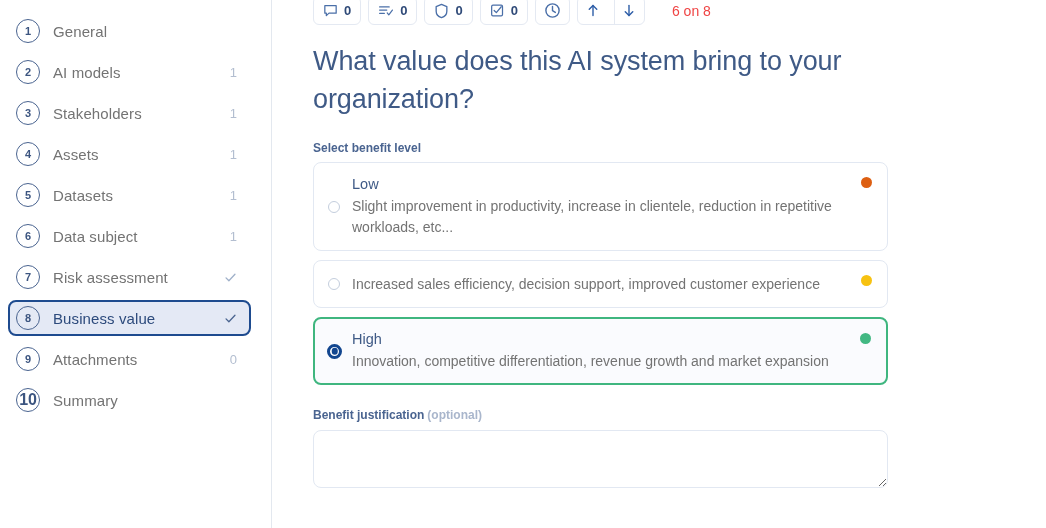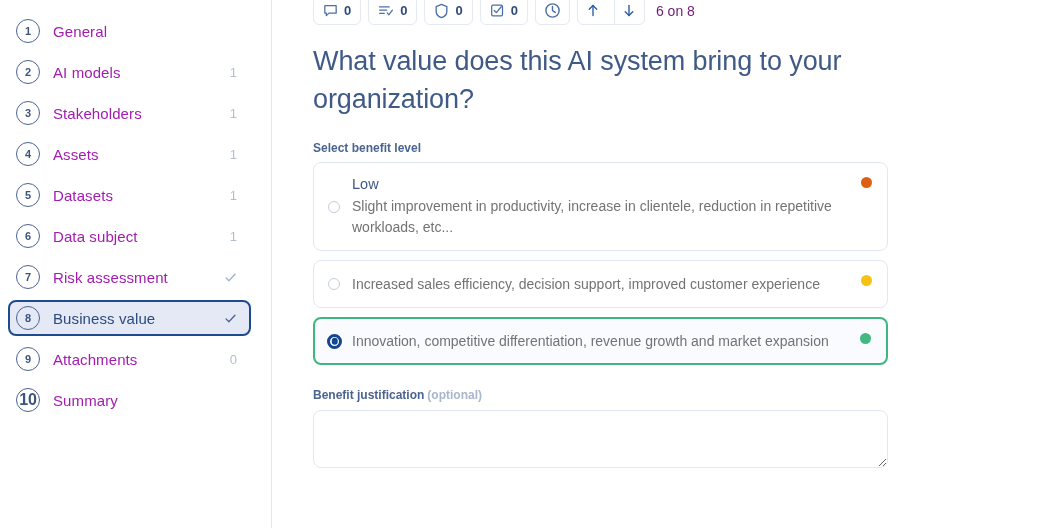--- a/index.html
+++ b/index.html
@@ -54,21 +54,21 @@
     font-weight: 700;
     display: flex;
     align-items: center;
     justify-content: center;
     letter-spacing: -0.2px;
   }
   .badge.wide { font-size: 16px; }
   .nav-label {
     margin-left: 13px;
     font-size: 15px;
-    color: #a21caf;
+    color: #737373;
     letter-spacing: 0.1px;
     white-space: nowrap;
     flex: 1 1 auto;
   }
   .nav-item.active .nav-label { color: #2c4a7c; }
   .nav-meta {
     font-size: 13px;
     color: #b3bed0;
     margin-left: auto;
     line-height: 1;
@@ -116,22 +116,22 @@
     cursor: pointer;
   }
   .tb-sub + .tb-sub { border-left: 1px solid #e4e9f2; }
   .tb-count {
     font-size: 13px;
     font-weight: 700;
     color: #2f4a78;
   }
   .tb-pos {
     font-size: 14px;
-    color: #701a75;
-    margin-left: 4px;
+    color: #ef4444;
+    margin-left: 20px;
     white-space: nowrap;
   }
   svg { display: block; }
 
   .q-title {
     font-size: 27px;
     line-height: 38px;
     font-weight: 400;
     color: #3f5a86;
     margin: 16px 0 12px 0;
@@ -398,20 +398,21 @@
         <span class="radio"></span>
         <span class="opt-body">
           <span class="opt-desc" style="display:block;">Increased sales efficiency, decision support, improved customer experience</span>
         </span>
         <span class="dot" style="background:#f7c211;"></span>
       </div>
 
       <div class="option selected">
         <span class="radio checked"></span>
         <span class="opt-body">
+          <span class="opt-title" style="display:block;">High</span>
           <span class="opt-desc" style="display:block;">Innovation, competitive differentiation, revenue growth and market expansion</span>
         </span>
         <span class="dot" style="background:#42b883;"></span>
       </div>
 
     </div>
 
     <div class="field-label">
       <span>Benefit justification</span><span class="optional">(optional)</span>
     </div>

